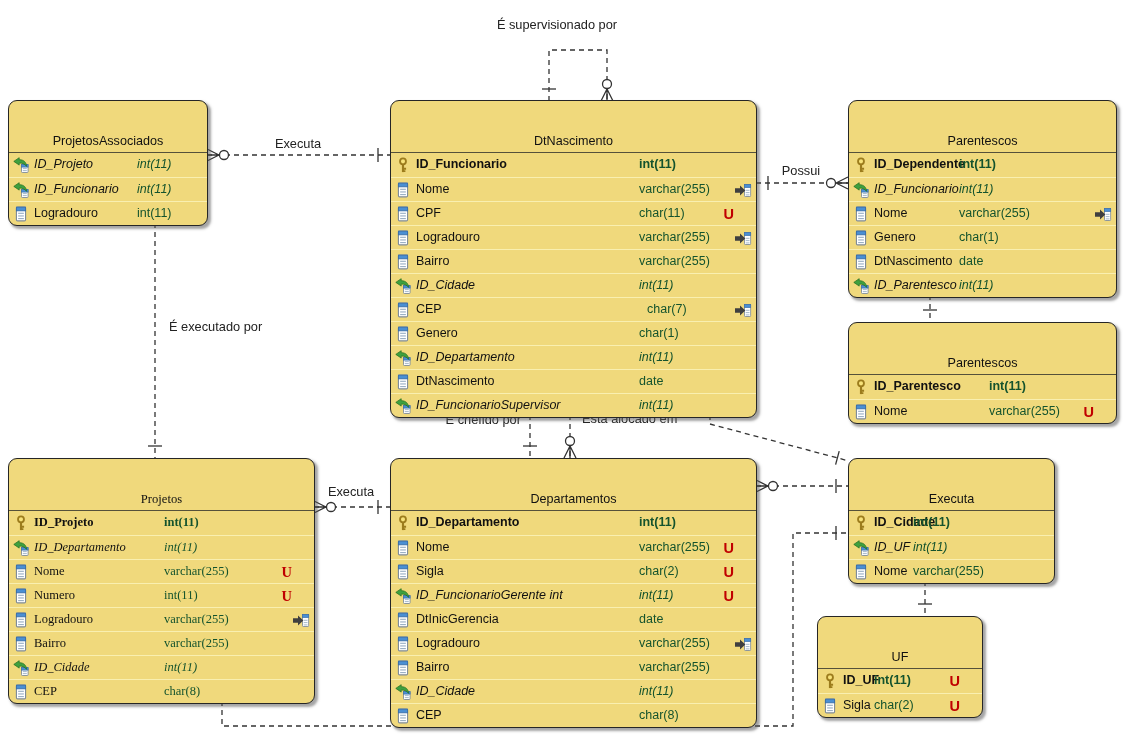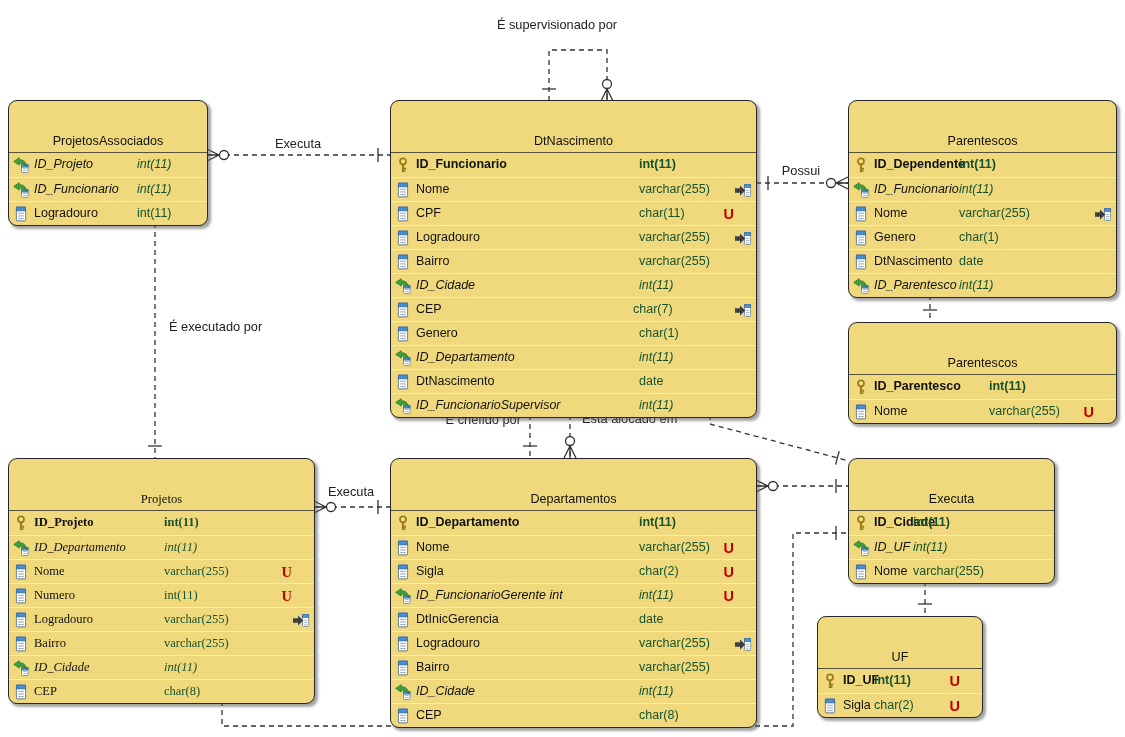--- a/index.html
+++ b/index.html
@@ -245,21 +245,21 @@
             <use href="#sym-fk"></use>
           </svg>
           <span class="erd-name">ID_Cidade</span>
           <span class="erd-type" style="left: 248px;">int(11)</span>
         </div>
         <div class="erd-row row-col">
           <svg class="icon" viewBox="0 0 14 14">
             <use href="#sym-col"></use>
           </svg>
           <span class="erd-name">CEP</span>
-          <span class="erd-type" style="left: 242px;">char(7)</span>
+          <span class="erd-type" style="left: 256px;">char(7)</span>
           <div class="erd-flags">
             <svg class="idx-icon" viewBox="0 0 17 15">
               <use href="#sym-index"></use>
             </svg>
           </div>
         </div>
         <div class="erd-row row-col">
           <svg class="icon" viewBox="0 0 14 14">
             <use href="#sym-col"></use>
           </svg>

